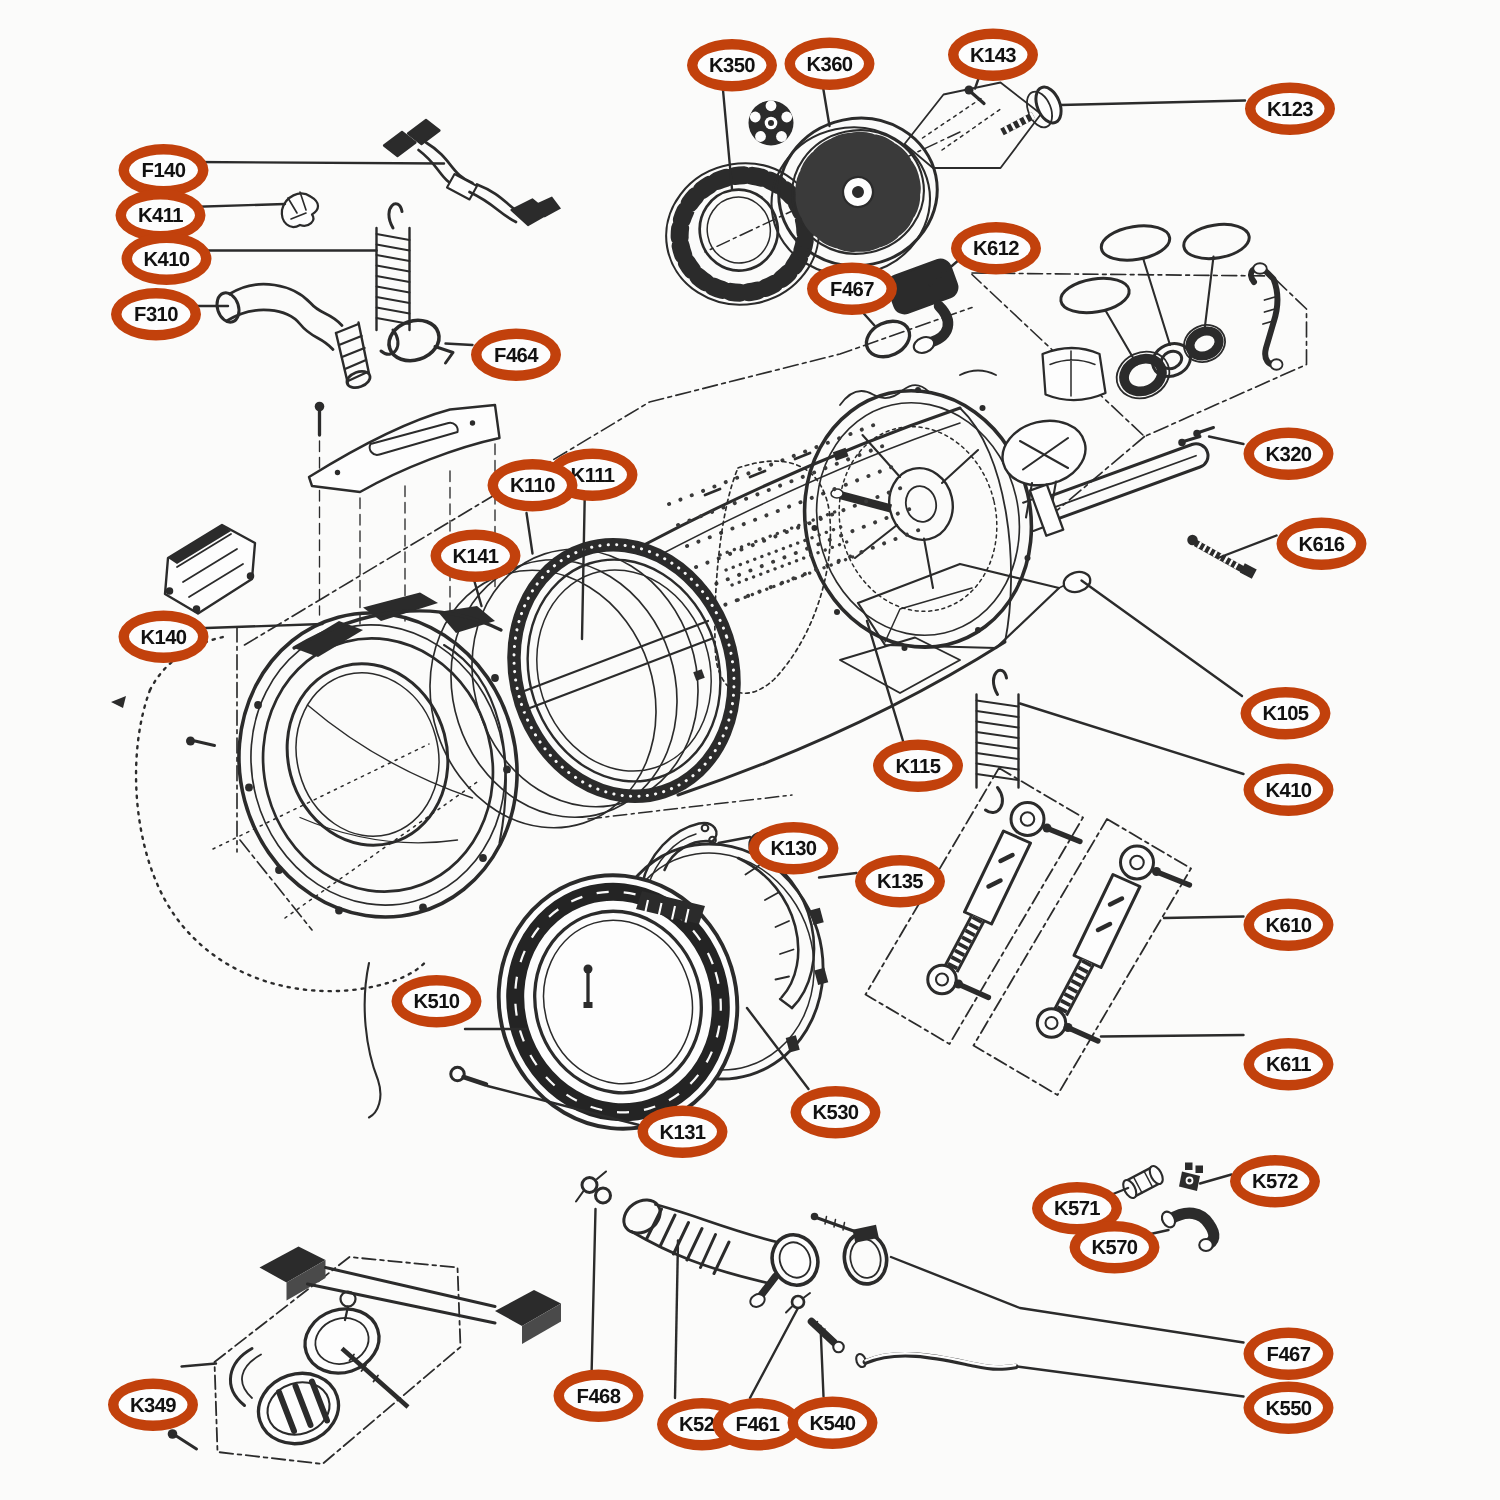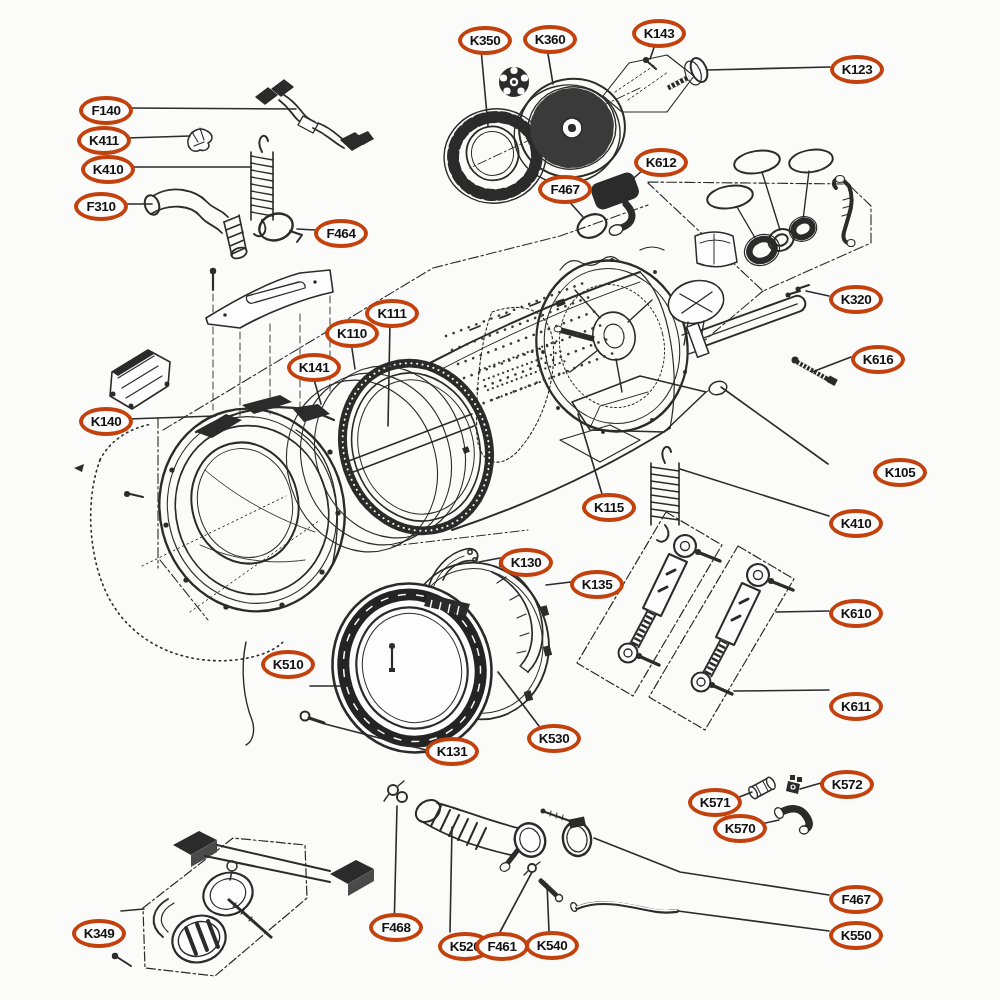--- a/index.html
+++ b/index.html
@@ -1,19 +1,19 @@
 <!DOCTYPE html>
 <html><head>
 <meta charset="utf-8">
 <style>
   html,body{margin:0;padding:0;background:#f2f2f0;}
   #stage{position:relative;width:1000px;height:1000px;background:#fbfbfa;overflow:hidden;
          font-family:"Liberation Sans", sans-serif;}
   #art{position:absolute;left:0;top:0;}
-  .co{position:absolute;width:46px;height:21px;border:4px solid #c2410c;border-radius:50%;
+  .co{position:absolute;width:46px;height:21px;border:7px solid #c2410c;border-radius:50%;
       background:#fdfdfd;display:flex;align-items:center;justify-content:center;
       font:700 13.5px "Liberation Sans",sans-serif;letter-spacing:-0.4px;color:#111;z-index:5;}
   .d{stroke:#2b2b2b;fill:none;stroke-width:1.5;stroke-linecap:round;stroke-linejoin:round;}
   .f{fill:#2b2b2b;stroke:none;}
 </style>
 </head>
 <body>
 
 <div id="stage">
 
@@ -449,24 +449,24 @@
 <div class="co" style="left:314px;top:219px">F464</div>
 <div class="co" style="left:458px;top:26px">K350</div>
 <div class="co" style="left:523px;top:25px">K360</div>
 <div class="co" style="left:632px;top:19px">K143</div>
 <div class="co" style="left:830px;top:55px">K123</div>
 <div class="co" style="left:634px;top:148px">K612</div>
 <div class="co" style="left:538px;top:175px">F467</div>
 <div class="co" style="left:829px;top:285px">K320</div>
 <div class="co" style="left:851px;top:345px">K616</div>
 <div class="co" style="left:365px;top:299px">K111</div>
-<div class="co" style="left:325px;top:319px">K110</div>
+<div class="co" style="left:325px;top:306px">K110</div>
 <div class="co" style="left:287px;top:353px">K141</div>
 <div class="co" style="left:79px;top:407px">K140</div>
-<div class="co" style="left:873px;top:458px">K105</div>
+<div class="co" style="left:827px;top:458px">K105</div>
 <div class="co" style="left:582px;top:493px">K115</div>
 <div class="co" style="left:829px;top:509px">K410</div>
 <div class="co" style="left:499px;top:548px">K130</div>
 <div class="co" style="left:570px;top:570px">K135</div>
 <div class="co" style="left:261px;top:650px">K510</div>
 <div class="co" style="left:527px;top:724px">K530</div>
 <div class="co" style="left:425px;top:737px">K131</div>
 <div class="co" style="left:829px;top:599px">K610</div>
 <div class="co" style="left:829px;top:692px">K611</div>
 <div class="co" style="left:688px;top:788px">K571</div>

